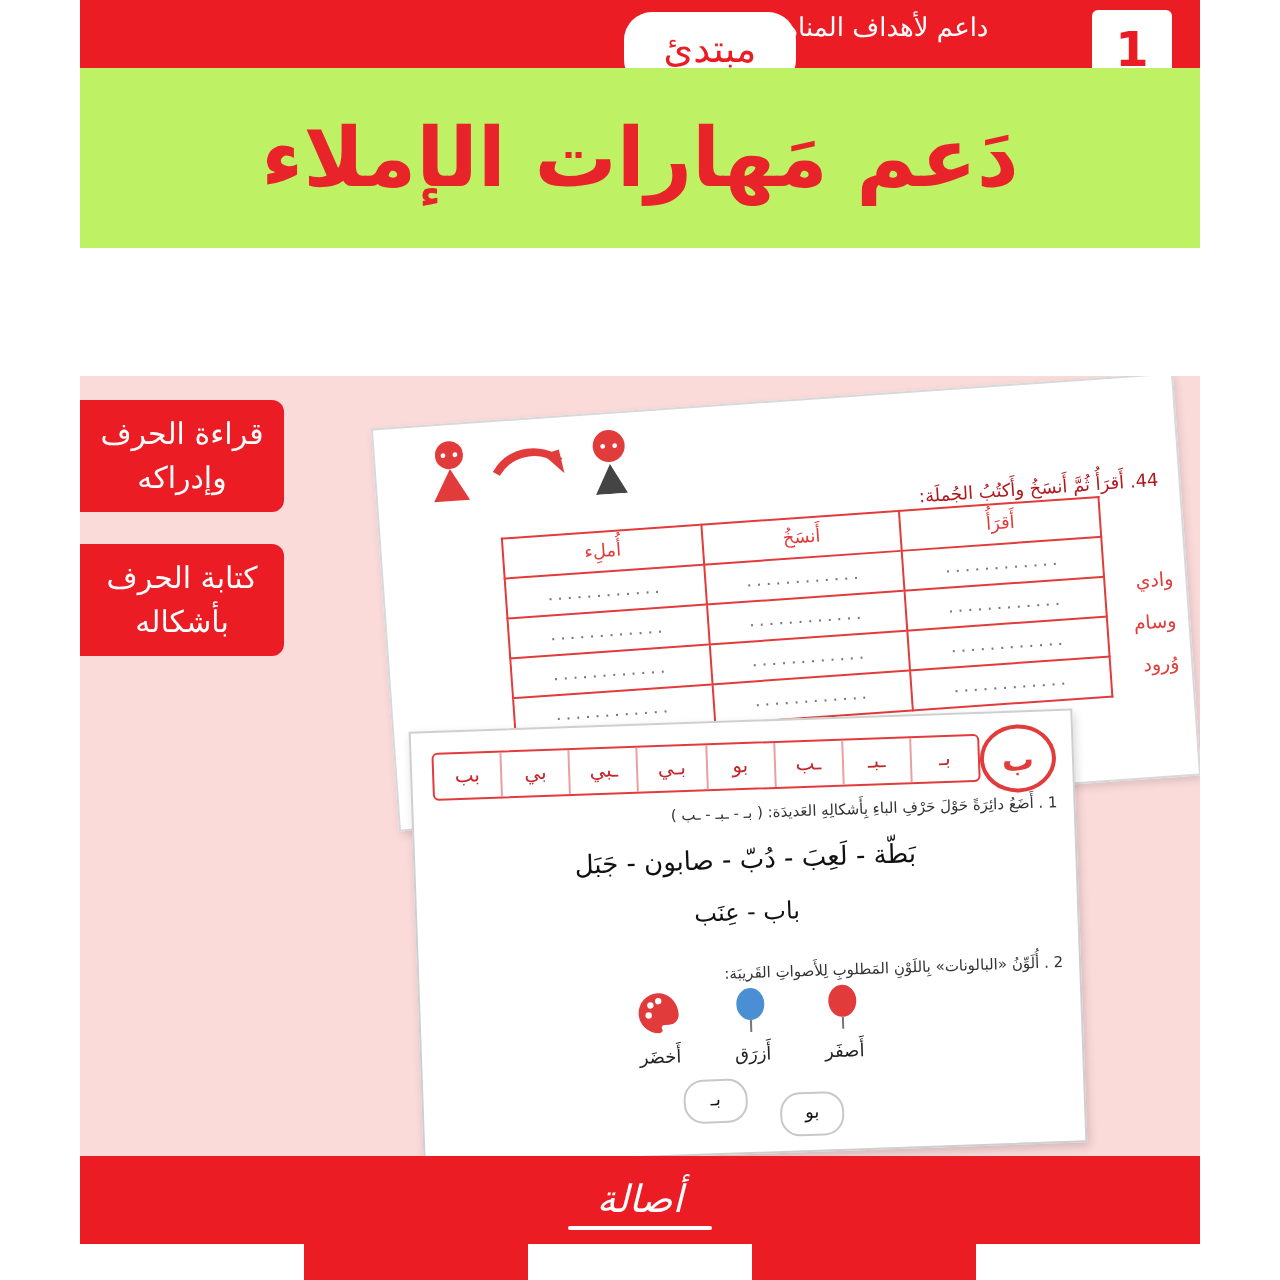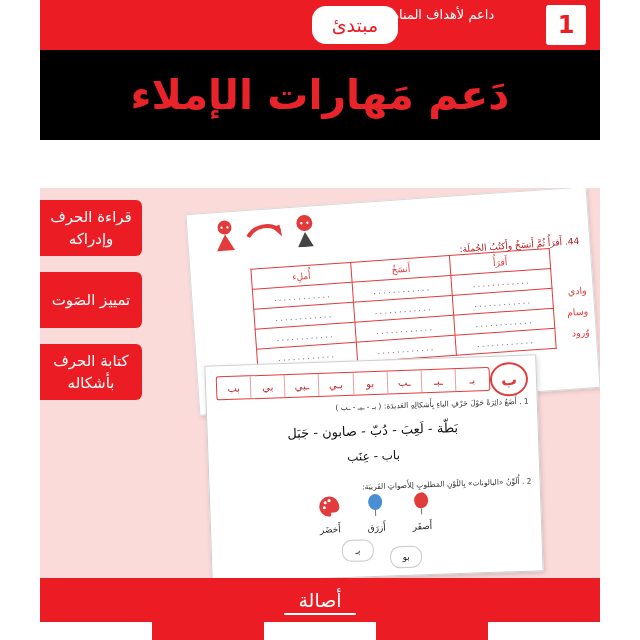--- a/index.html
+++ b/index.html
@@ -71,24 +71,24 @@
     font-size: 13px;
     line-height: 19px;
     text-align: center;
     direction: rtl;
   }
 
   
   .title-zone {
     position: absolute;
     left: 40px;
-    top: 50px;
+    top: 34px;
     width: 560px;
     height: 90px;
-    background: #000000;
+    background: #bef264;
     display: flex;
     align-items: center;
     justify-content: center;
   }
   .main-title {
     color: #e8232a;
     font-size: 41px;
     font-weight: bold;
     direction: rtl;
     letter-spacing: 0.5px;
@@ -351,20 +351,21 @@
   .bottom-band {
     position: absolute;
     left: 40px;
     top: 578px;
     width: 560px;
     height: 44px;
     background: #ec1c24;
     display: flex;
     align-items: center;
     justify-content: center;
+    font-style: italic;
   }
   .logo {
     width: 84px;
     height: 34px;
     display: flex;
     align-items: center;
     justify-content: center;
     color: #ffffff;
     font-size: 19px;
     direction: rtl;
@@ -414,21 +415,20 @@
 
   <div class="title-zone">
     <div class="main-title">دَعم مَهارات الإملاء</div>
   </div>
 
 
   <div class="content-area">
 
     <div class="skill-tabs">
       <div class="skill-tab">قراءة الحرف وإدراكه</div>
-      <div class="skill-tab">تمييز الصَوت</div>
       <div class="skill-tab">كتابة الحرف بأشكاله</div>
     </div>
 
     <div class="sheet-top">
 
       <svg class="fig-girl" viewBox="0 0 34 34">
         <circle cx="17" cy="9" r="7" fill="#e23b3b"></circle>
         <path d="M8 32 L17 16 L26 32 Z" fill="#e23b3b"></path>
         <circle cx="14" cy="9" r="1.2" fill="#fff"></circle>
         <circle cx="20" cy="9" r="1.2" fill="#fff"></circle>

